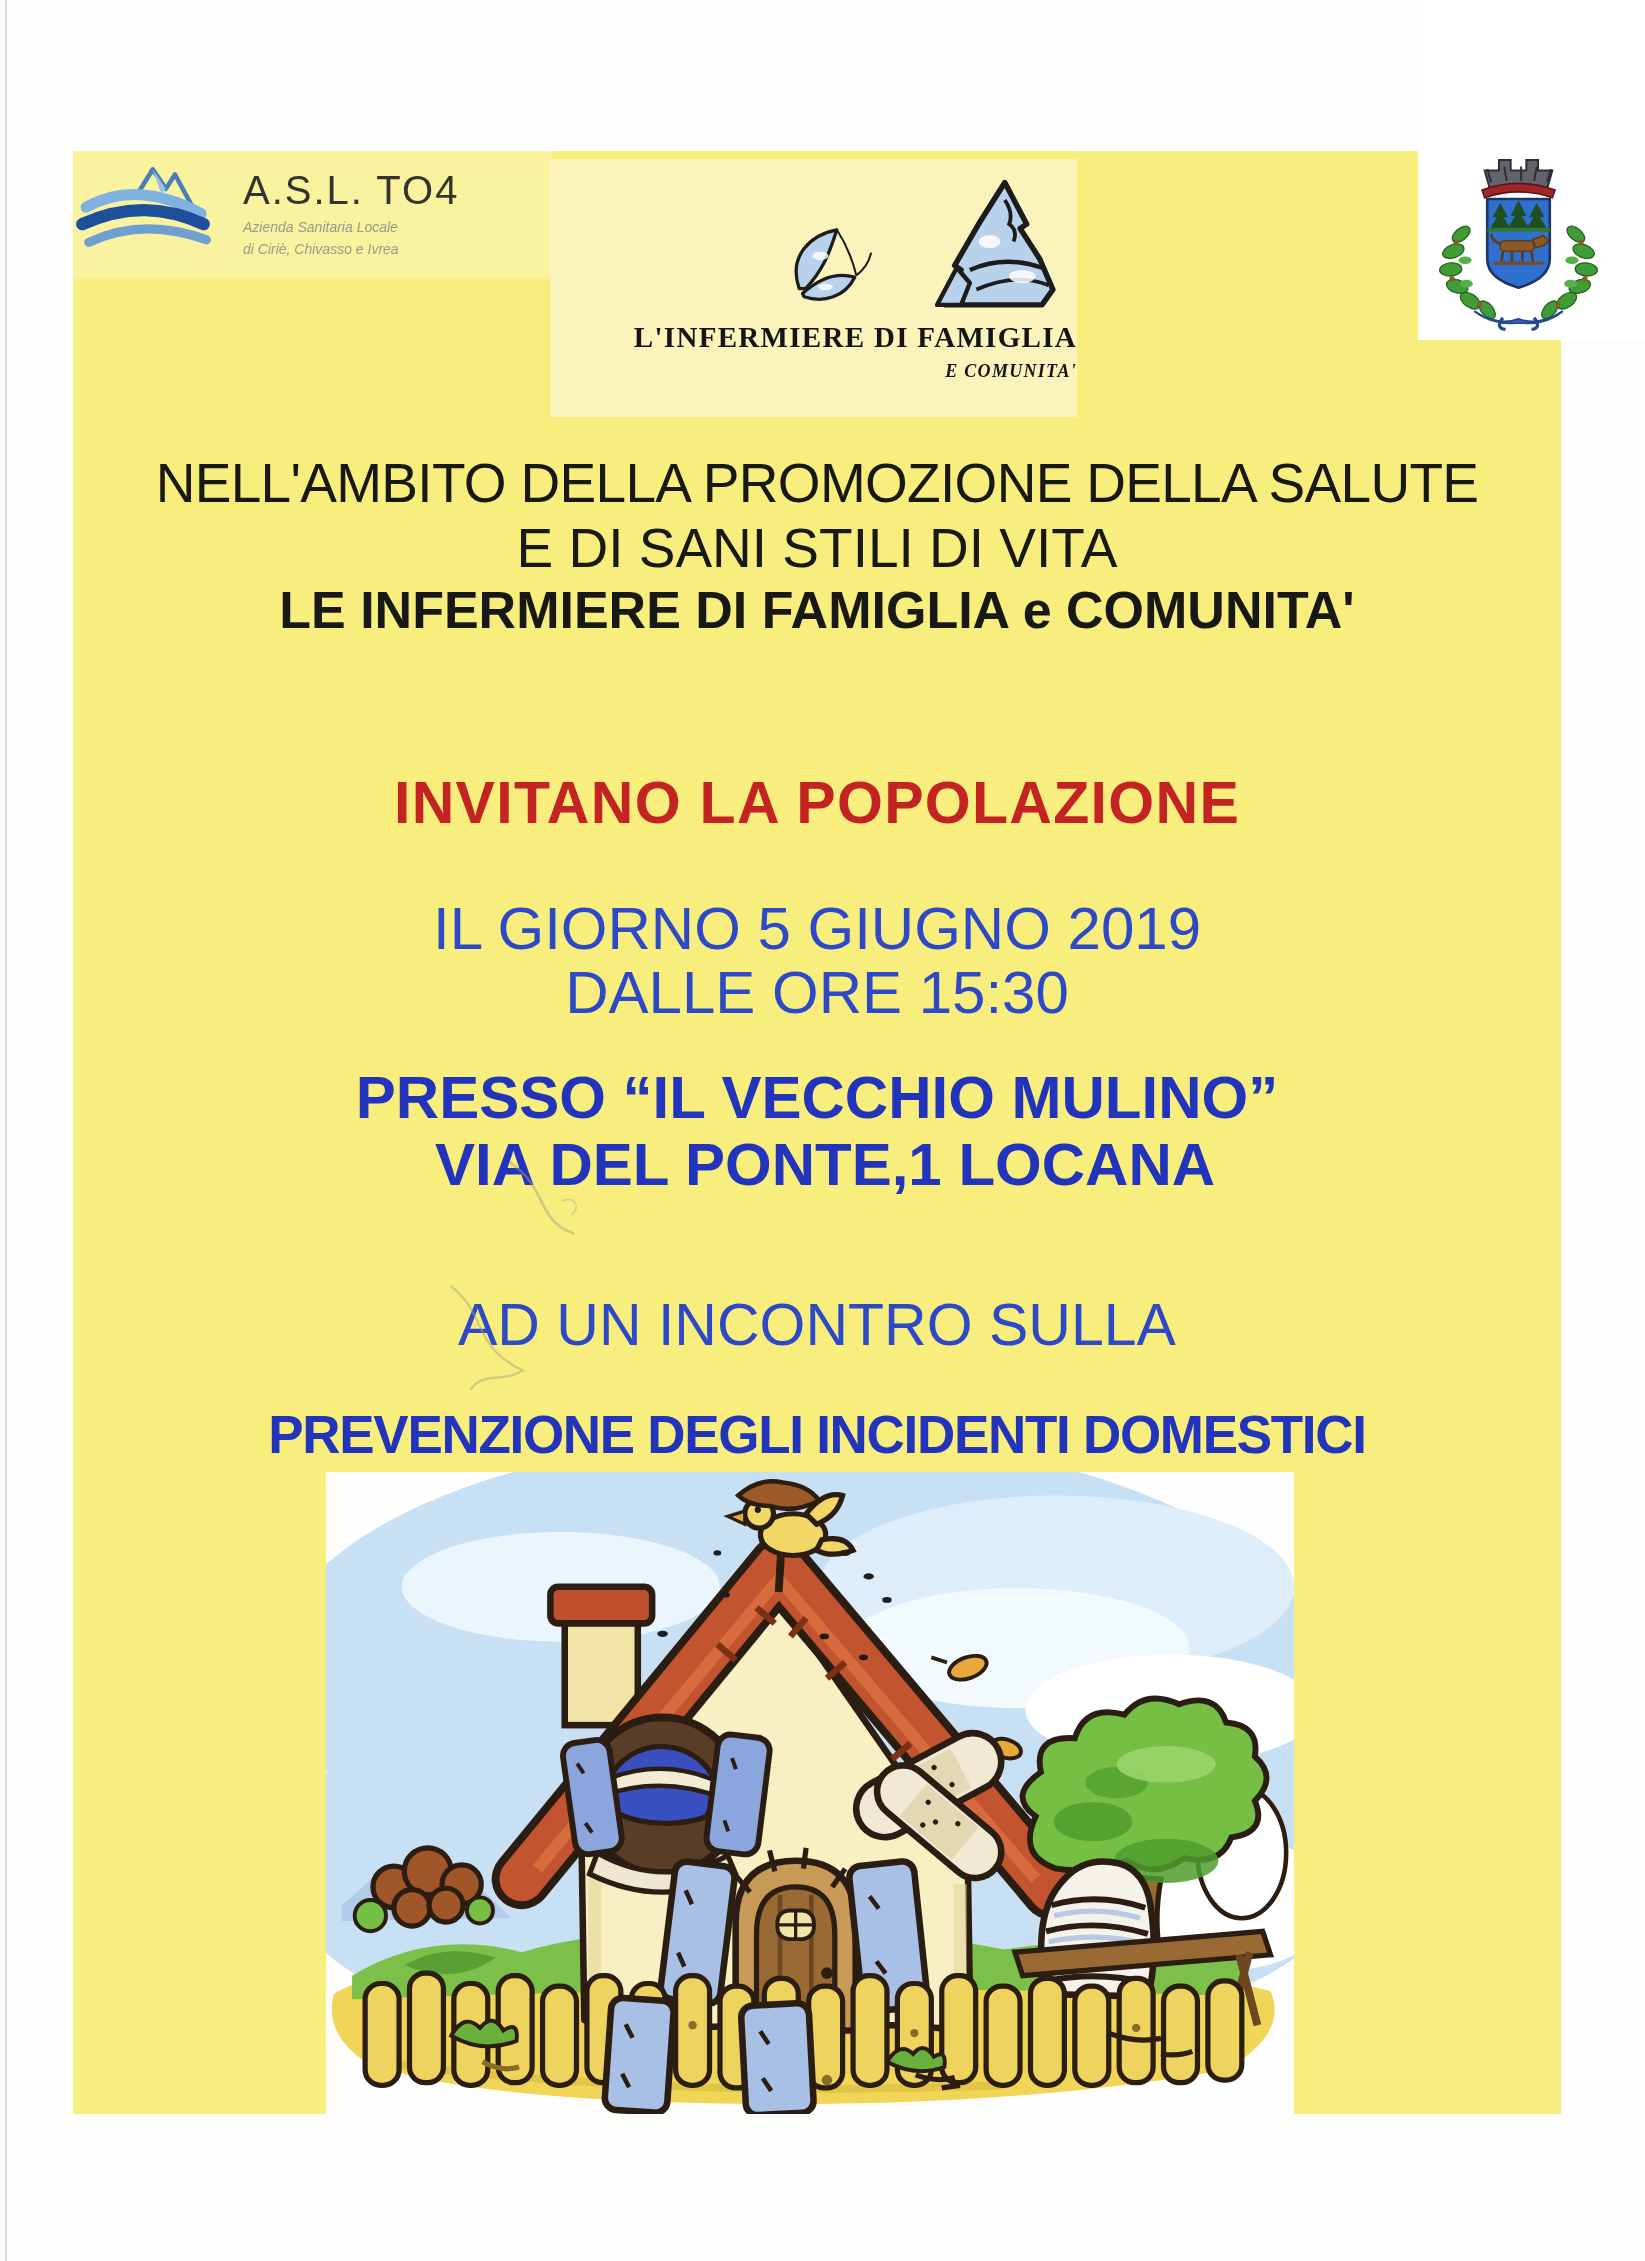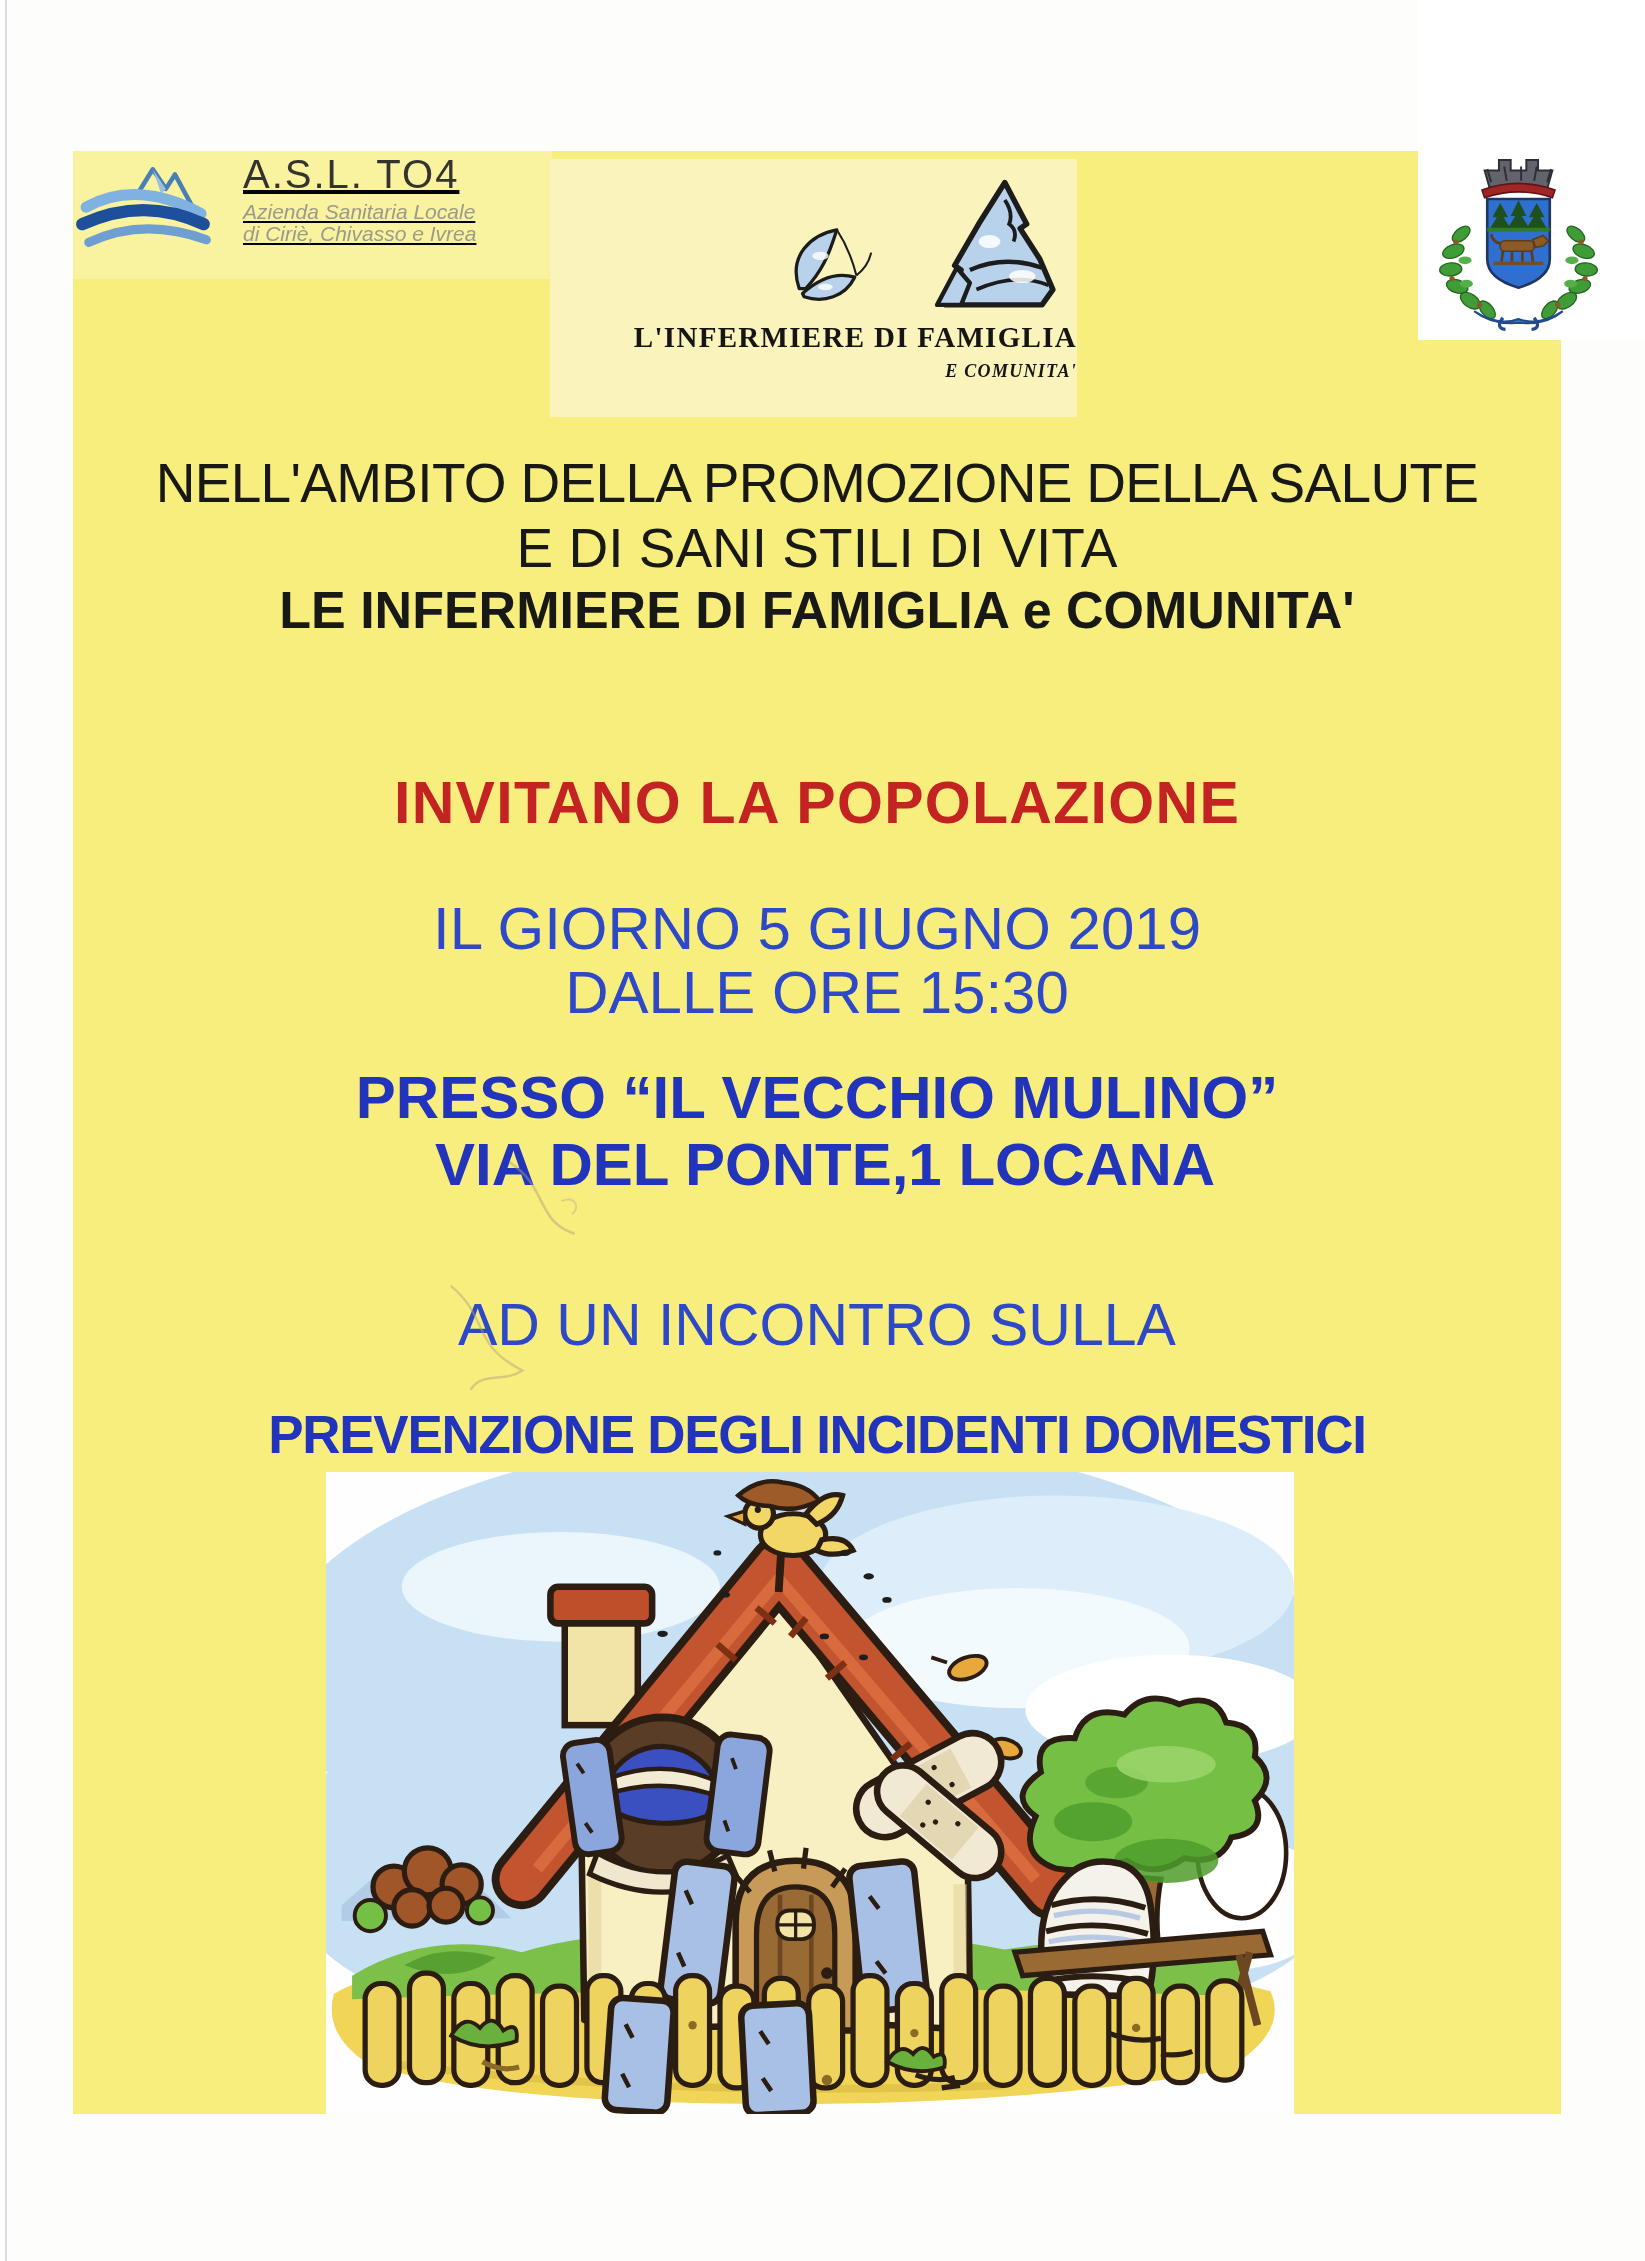--- a/index.html
+++ b/index.html
@@ -22,23 +22,23 @@
     background:#ffffff;
   }
   .crest-box svg{position:absolute;left:9px;top:130px;}
   
   .asl-block{
     position:absolute;left:0;top:0;width:479px;height:128px;
     background:#f9f29e;
     display:flex;align-items:flex-start;
   }
   .asl-art{flex:0 0 170px;height:128px;}
-  .asl-text{padding-top:1px;text-decoration:underline;}
+  .asl-text{padding-top:17px;}
   .asl-title{font-size:40px;letter-spacing:2px;color:#33332f;}
-  .asl-sub{font-size:21px;line-height:21px;color:#9a9a8d;font-style:italic;margin-top:3.9px;}
+  .asl-sub{font-size:14px;line-height:21px;color:#9a9a8d;font-style:italic;margin-top:3.9px;}
   .asl-sub + .asl-sub{margin-top:1.3px;}
   
   .ifc-box{
     position:absolute;left:477px;top:7.8px;width:527px;height:258px;
     background:#faf4bc;
     display:flex;flex-direction:column;align-items:flex-end;
   }
   .ifc-icons{display:flex;align-items:flex-end;gap:37px;height:155px;margin-top:6.5px;}
   .ifc-line{font-family:"Liberation Serif", serif;font-weight:700;color:#151515;
     font-size:29px;line-height:34px;letter-spacing:1.3px;text-align:center;}

